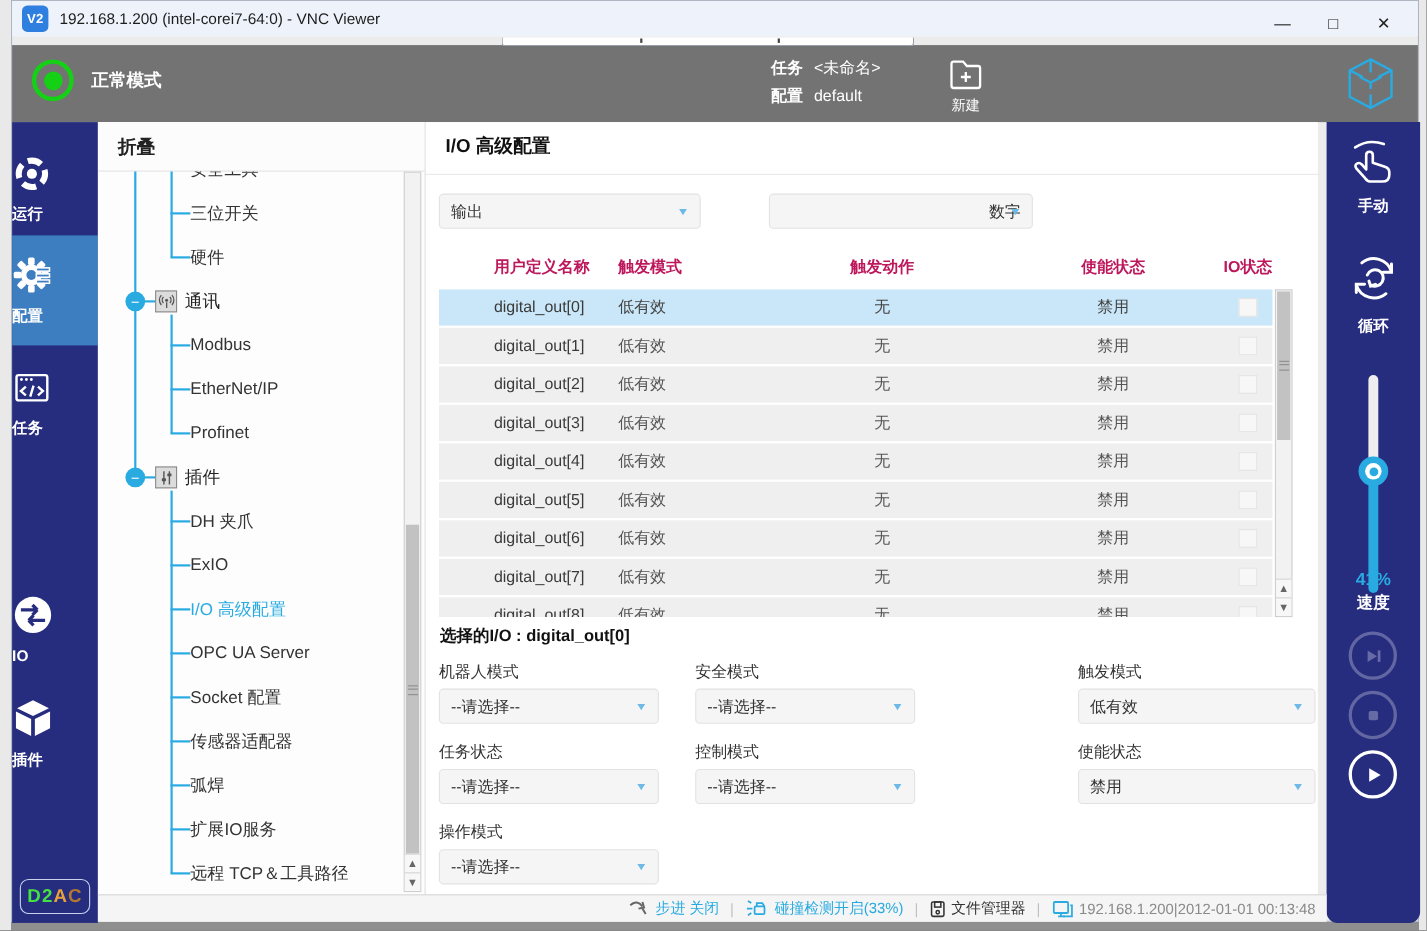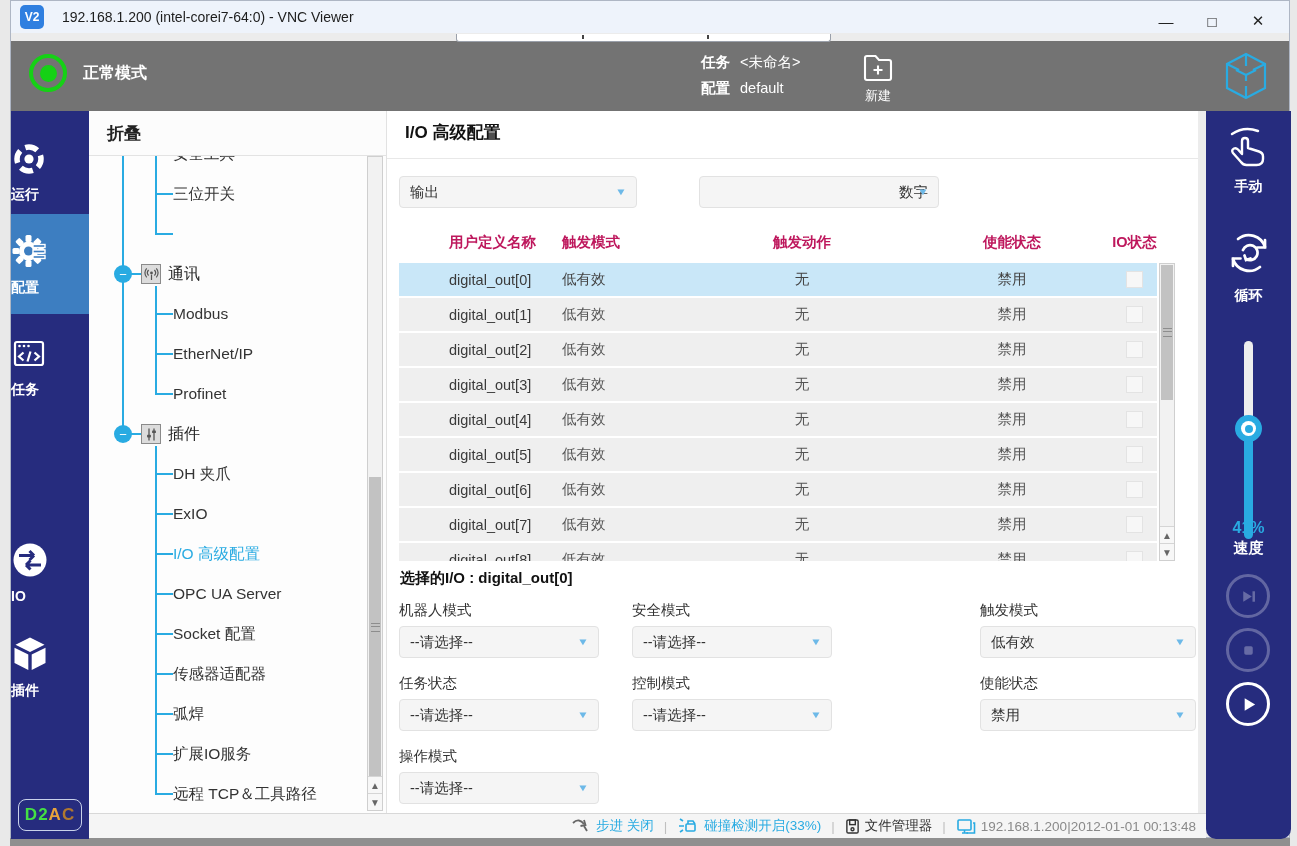--- a/index.html
+++ b/index.html
@@ -5,21 +5,21 @@
   html,body{margin:0;padding:0;background:#6f6f6f;}
   .stage{position:relative;width:1297px;height:846px;background:#8f8f8f;overflow:hidden;
          font-family:"Liberation Sans","DejaVu Sans",sans-serif;-webkit-font-smoothing:antialiased;}
   .abs{position:absolute;}
   
   .desk-left{left:0;top:0;width:10px;height:846px;background:#e9e9e9;}
   .desk-right{left:1290px;top:0;width:7px;height:846px;background:#e9e9e9;}
   
   .window{left:10px;top:0;width:1280px;height:838px;background:#ececec;border:1px solid #aeb6c4;box-sizing:border-box;}
   
-  .titlebar{left:0;top:0;width:100%;height:32px;background:#eef3fb;display:flex;align-items:center;gap:8px;}
+  .titlebar{left:0;top:0;width:100%;height:32px;background:#eef3fb;display:flex;align-items:center;}
   .app-ico{width:24px;height:24px;margin-left:9px;border-radius:5px;background:#2f7fe0;color:#fff;
            font-weight:bold;font-size:12px;display:flex;align-items:center;justify-content:center;}
   .title-text{margin-left:10px;font-size:14px;color:#1d1d1d;}
   .win-btns{position:absolute;right:8px;top:0;height:40px;display:flex;}
   .win-btn{width:46px;height:40px;display:flex;align-items:center;justify-content:center;color:#222;font-size:15px;cursor:default;}
   
   .vnc-strip{left:445px;top:33px;width:375px;height:8px;background:#fff;border:1px solid #9aa0aa;border-top:none;border-radius:0 0 3px 3px;box-sizing:border-box;}
   .vnc-tick{position:absolute;top:1px;width:2px;height:4px;background:#444;}
   
   .app-header{left:0;top:40px;width:100%;height:70px;background:#737373;}
@@ -256,20 +256,23 @@
             <div class="tline" style="left: 66px; top: 152px; width: 2px; height: 108px;"></div>
             <div class="tline" style="left: 66px; top: 312px; width: 2px; height: 348px;"></div>
             <div class="tree-row" style="top: 0px;">
               <div class="leaf-lbl">安全工具</div>
             </div>
             <div class="tline" style="left: 66px; top: 59px; width: 18px; height: 2px;"></div>
             <div class="tree-row" style="top: 40px;">
               <div class="leaf-lbl">三位开关</div>
             </div>
             <div class="tline" style="left: 66px; top: 99px; width: 18px; height: 2px;"></div>
+            <div class="tree-row" style="top: 80px;">
+              <div class="leaf-lbl">硬件</div>
+            </div>
             <div class="tline" style="left: 35px; top: 139px; width: 18px; height: 2px;"></div>
             <div class="tree-row" style="top: 120px;">
               <div class="minus">−</div>
               <div class="nico">
                 <svg width="15" height="15" viewBox="0 0 15 15" fill="none" stroke="#555" stroke-width="1.2">
                   <circle cx="7.5" cy="6" r="1.4" fill="#555" stroke="none"></circle>
                   <path d="M4.6 8.5 a4 4 0 0 1 0 -5.5 M10.4 3 a4 4 0 0 1 0 5.5 M2.7 10.3 a6.6 6.6 0 0 1 0 -9 M12.3 1.3 a6.6 6.6 0 0 1 0 9 M7.5 7.8 V13"></path>
                 </svg>
               </div>
               <div class="br-lbl">通讯</div>

